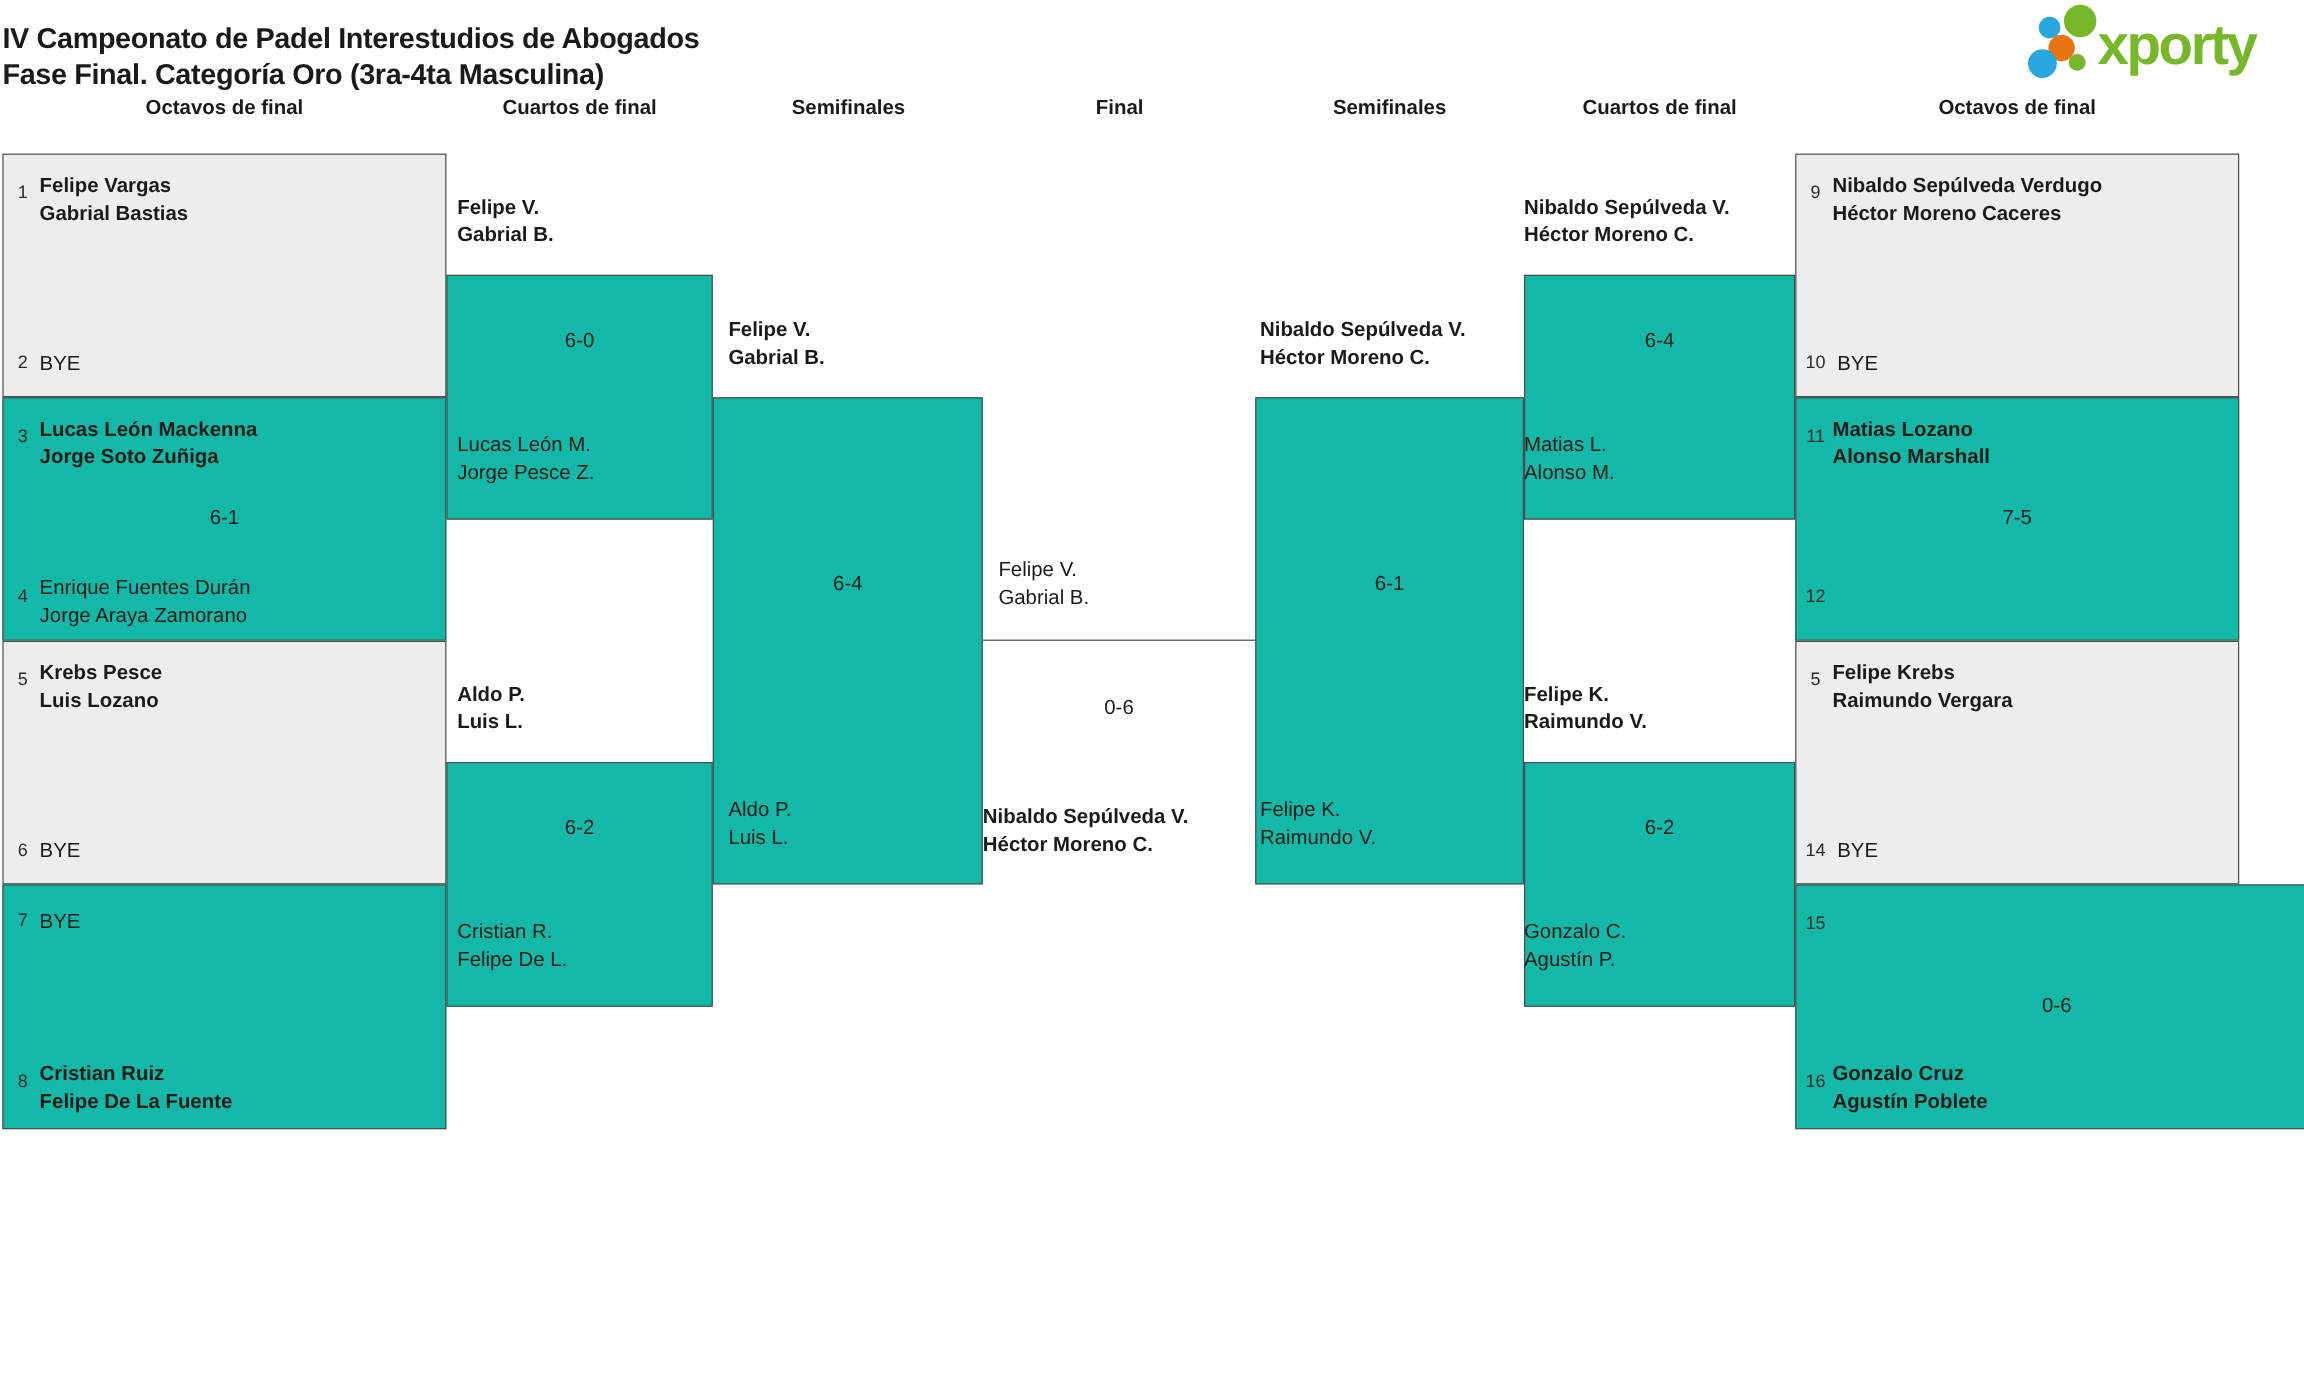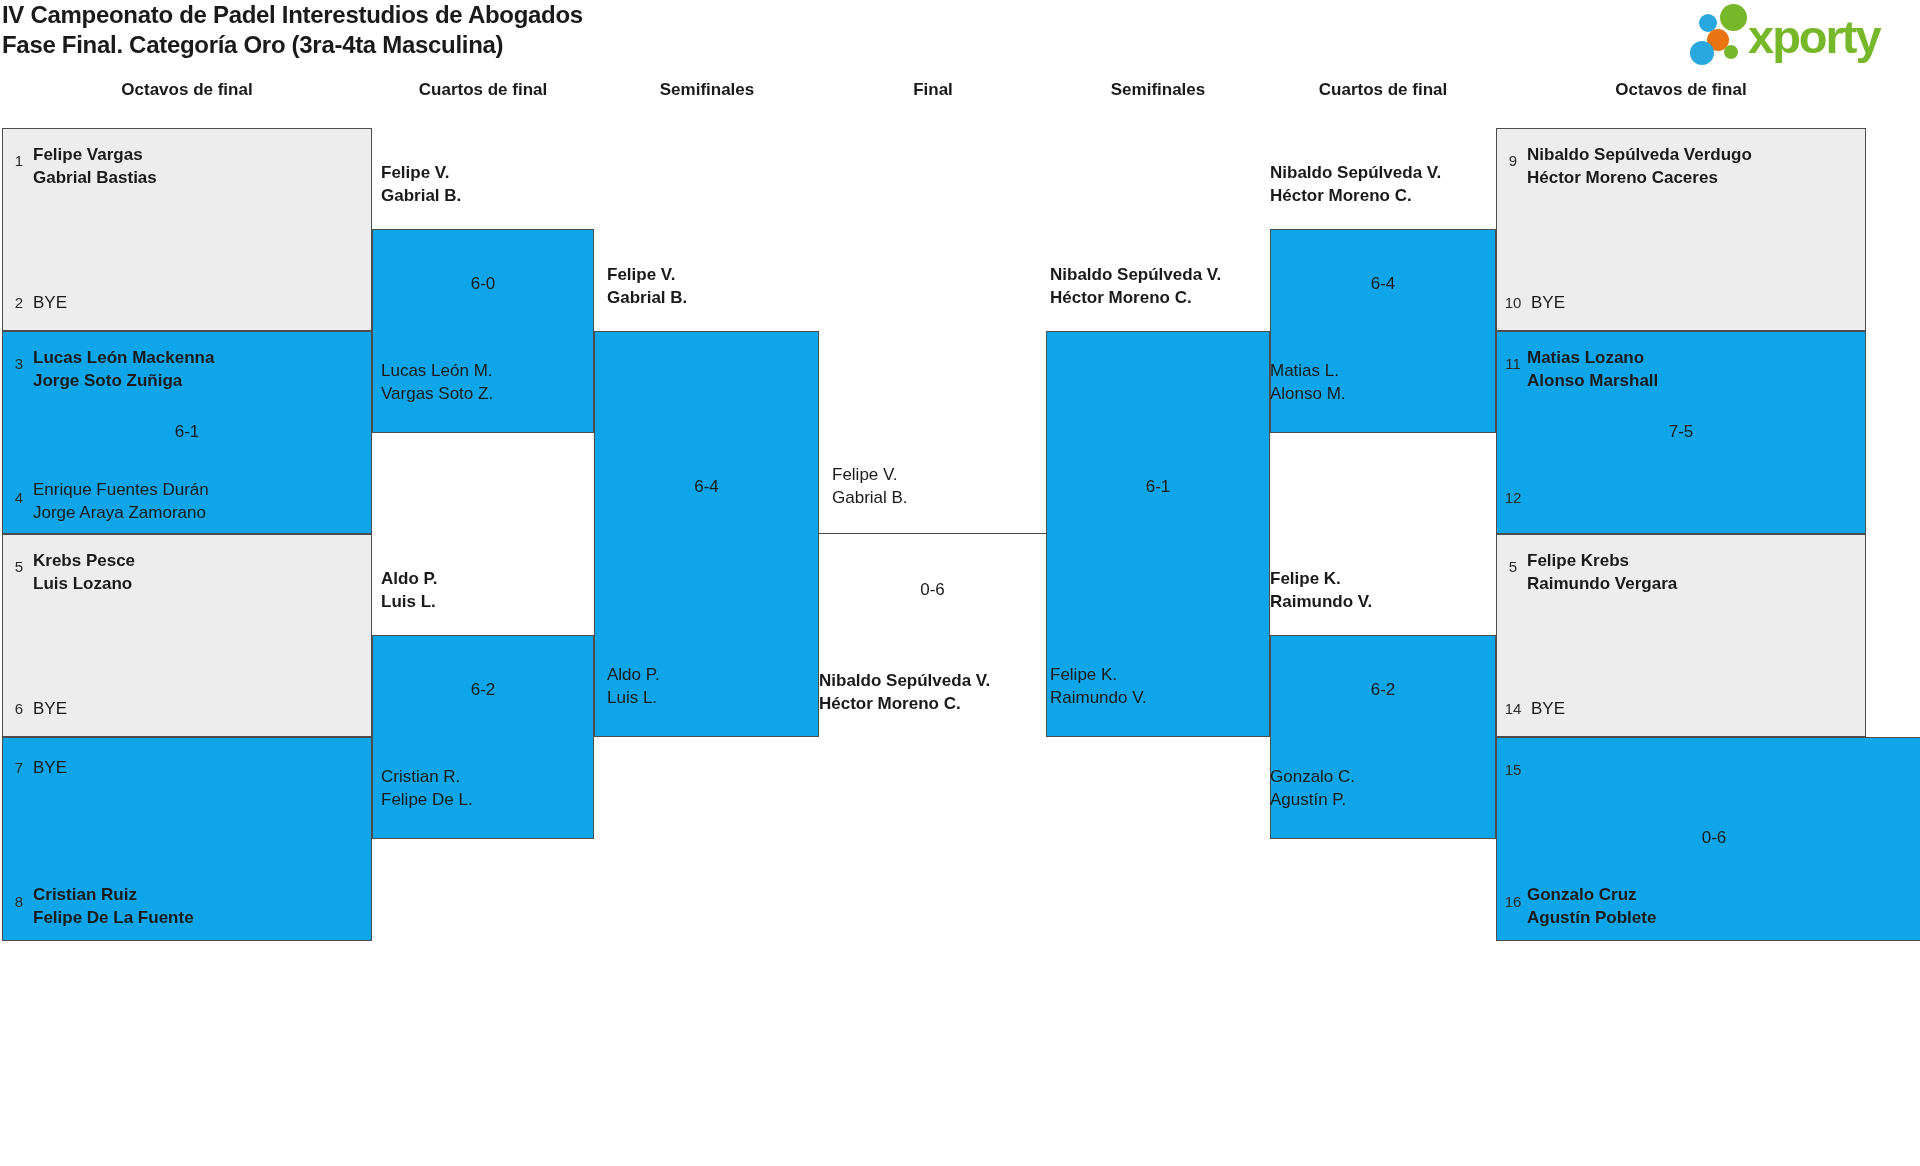--- a/index.html
+++ b/index.html
@@ -3,36 +3,36 @@
 <meta charset="utf-8">
 <style>
   html,body{margin:0;padding:0}
   body{
     width:1920px;height:1166px;background:#fff;position:relative;overflow:hidden;
     font-family:"Liberation Sans",sans-serif;color:#1a1a1a;
   }
   .abs{position:absolute}
   .title-line{font-size:24px;line-height:30px;font-weight:700;letter-spacing:-0.3px;white-space:nowrap}
   .hdr{position:absolute;top:80px;width:300px;text-align:center;font-size:17px;font-weight:700;line-height:20px}
-  .box{position:absolute;border:1px solid #4d4d4d;box-sizing:border-box;background:#0ea5e9}
+  .box{position:absolute;border:1px solid #4d4d4d;box-sizing:border-box;background:#14b8a6}
   .shade{background:#ededed}
   .team{position:absolute;font-size:17px;line-height:23px;white-space:nowrap}
   .b{font-weight:700}
   .seed{position:absolute;left:4px;width:24px;text-align:center;font-size:15px;line-height:23px;color:#2b2b2b}
   .score{position:absolute;left:0;width:100%;text-align:center;font-size:17px;line-height:23px}
   .lbl{position:absolute;font-size:17px;line-height:23px;white-space:nowrap}
   .r{}
   .hline{position:absolute;height:1px;background:#4d4d4d}
   .dot{position:absolute;border-radius:50%}
   .logo-word{position:absolute;font-size:47px;line-height:50px;font-weight:700;color:#76b82a;letter-spacing:-2px}
 </style>
 </head>
 <body>
 
-<div class="abs" style="left:2px;top:0">
+<div class="abs" style="left:2px;top:18px">
   <div class="title-line">IV Campeonato de Padel Interestudios de Abogados</div>
   <div class="title-line">Fase Final. Categoría Oro (3ra-4ta Masculina)</div>
 </div>
 
 <div>
   <span class="dot" style="left:1720px;top:4px;width:27px;height:27px;background:#76b82a"></span>
   <span class="dot" style="left:1699px;top:14px;width:18px;height:18px;background:#29a8e0"></span>
   <span class="dot" style="left:1707px;top:29px;width:22px;height:22px;background:#e87511"></span>
   <span class="dot" style="left:1690px;top:41px;width:24px;height:24px;background:#29a8e0"></span>
   <span class="dot" style="left:1724px;top:45px;width:14px;height:14px;background:#76b82a"></span>
@@ -143,21 +143,21 @@
 
 <div class="box" style="left:372px;top:229px;width:222px;height:204px">
   <div class="score" style="top:42px">6-0</div>
 </div>
 <div class="lbl b" style="left:381px;top:161px">
   <div>Felipe V.</div>
   <div>Gabrial B.</div>
 </div>
 <div class="lbl" style="left:381px;top:359px">
   <div>Lucas León M.</div>
-  <div>Vargas Soto Z.</div>
+  <div>Jorge Pesce Z.</div>
 </div>
 
 <div class="box" style="left:372px;top:635px;width:222px;height:204px">
   <div class="score" style="top:42px">6-2</div>
 </div>
 <div class="lbl b" style="left:381px;top:567px">
   <div>Aldo P.</div>
   <div>Luis L.</div>
 </div>
 <div class="lbl" style="left:381px;top:765px">

